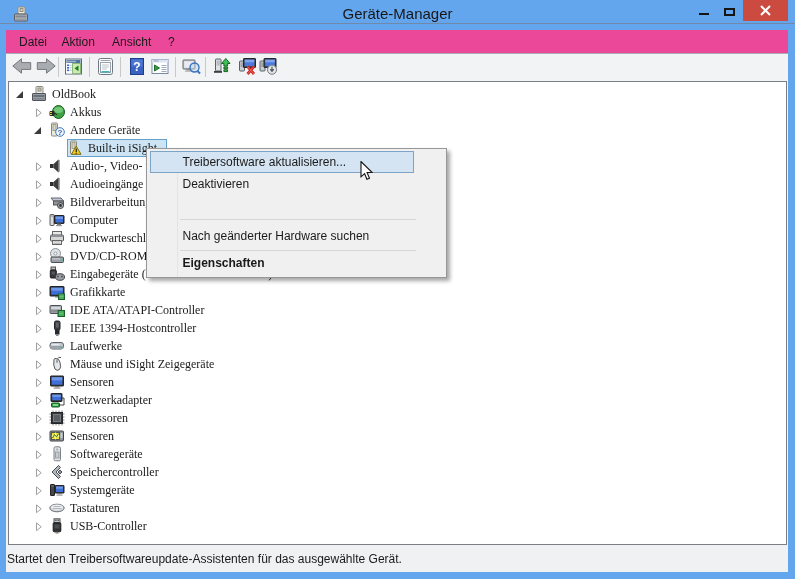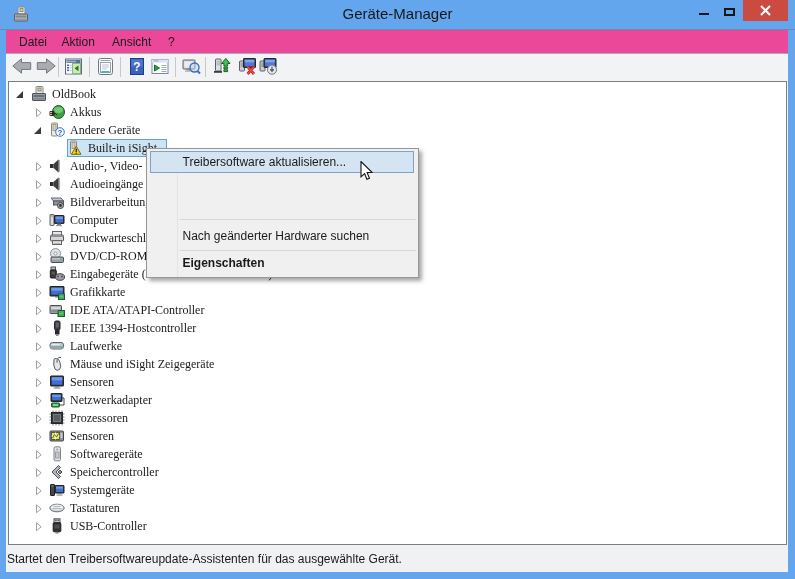--- a/index.html
+++ b/index.html
@@ -1,19 +1,19 @@
 <!DOCTYPE html>
 <html lang="de"><head>
 <meta charset="utf-8">
 <title>Geräte-Manager</title>
 <style>
   * { margin:0; padding:0; box-sizing:border-box; }
   html,body { width:795px; height:579px; overflow:hidden; }
   body { position:relative; background:#64a6ee; font-family:"Liberation Sans",sans-serif; color:#1a1a1a; }
-  #titlebar { position:absolute; left:0; top:0; width:795px; height:30px; background:#64a6ee; border-bottom:1px solid #7189a9; }
+  #titlebar { position:absolute; left:0; top:0; width:795px; height:24px; background:#64a6ee; border-bottom:1px solid #7189a9; }
   #titleicon { position:absolute; left:13px; top:6px; }
   #title { position:absolute; left:0; top:0; width:100%; text-align:center; font-size:15px; line-height:27px; color:#171717; }
   #btn-min { position:absolute; left:699px; top:13px; width:10px; height:2px; background:#151515; }
   #btn-max { position:absolute; left:724px; top:8px; width:11px; height:8px; border:2px solid #151515; }
   #btn-close { position:absolute; left:743px; top:0; width:45px; height:21px; background:#cc4b41; text-align:center; }
   #btn-close svg { margin-top:5px; }
   #content { position:absolute; left:6px; top:30px; width:782px; height:542px; background:#f1f2f4; }
   #menubar { position:absolute; left:0; top:0; width:100%; height:23.5px; background:#ec4899; border-bottom:1px solid #a9adb2; font-size:12px; }
   #menubar span { position:absolute; top:5px; }
   #toolbar { position:absolute; left:0; top:23.5px; width:100%; height:27px; background:#f2f3f5; }
@@ -22,21 +22,21 @@
   #panel { position:absolute; left:1.5px; top:51px; width:779px; height:464px; background:#fff; border:1px solid #7a7f85; }
   #statusbar { position:absolute; left:0; top:515.5px; width:100%; height:26.5px; background:#f0f1f3; font-size:12px; }
   #statusbar span { position:absolute; left:1px; top:6px; }
   
   .row { position:absolute; height:18px; font-size:12px; line-height:18px; white-space:nowrap; }
   .row .txt { position:absolute; top:0;font-family:Liberation Serif, serif; }
   .exp { position:absolute; }
   .ticn { position:absolute; top:1px; }
   #sel { position:absolute; left:66.5px; top:138.5px; width:100px; height:18px; background:#cce4f3; border:1px solid #66a0cc; }
   
-  #cmenu { position:absolute; left:146px; top:148px; width:273px; height:130px; background:#f0f0f0; border:1px solid #979797; box-shadow:3px 3px 4px rgba(0,0,0,0.35); }
+  #cmenu { position:absolute; left:146px; top:148px; width:301px; height:130px; background:#f0f0f0; border:1px solid #979797; box-shadow:3px 3px 4px rgba(0,0,0,0.35); }
   #cmenu .gutter { position:absolute; left:30px; top:0; width:1px; height:100%; background:#e4e4e4; }
   .mi { position:absolute; left:2.5px; width:264px; height:22px; font-size:12px; line-height:22px; }
   .mi .mtxt { position:absolute; left:33px; }
   #mi1 { top:2px; background:#d5e4f2; border:1px solid #7da3c6; }
   #mi1 .mtxt { left:32px; top:-1px; }
   .msep { position:absolute; left:33px; width:236px; height:1px; background:#d7d7d7; }
   #cursor { position:absolute; left:359.5px; top:160.5px; z-index:60; }
 </style>
 </head>
 <body>
@@ -540,20 +540,23 @@
         <use href="#iusb"></use>
       </svg>
       <span class="txt" style="left:70px">USB-Controller</span>
     </div>
   </div>
   <div id="cmenu">
     <div class="gutter"></div>
     <div class="mi" id="mi1">
       <span class="mtxt">Treibersoftware aktualisieren...</span>
     </div>
+    <div class="mi" style="top:24px">
+      <span class="mtxt">Deaktivieren</span>
+    </div>
     <div class="msep" style="top:70px"></div>
     <div class="mi" style="top:76px">
       <span class="mtxt">Nach geänderter Hardware suchen</span>
     </div>
     <div class="msep" style="top:100.5px"></div>
     <div class="mi" style="top:103px; font-weight:bold">
       <span class="mtxt">Eigenschaften</span>
     </div>
   </div>
   <svg id="cursor" width="14" height="21" viewBox="0 0 14 21">

